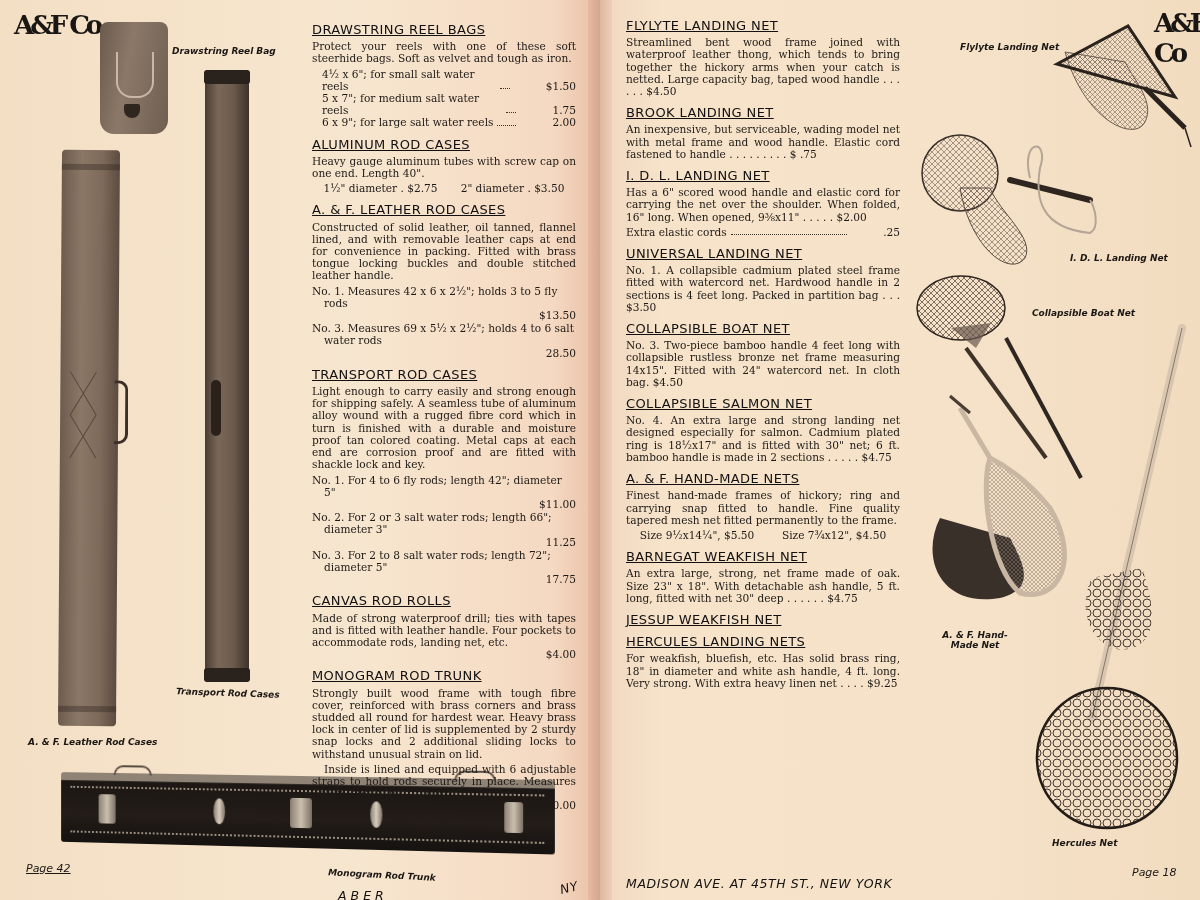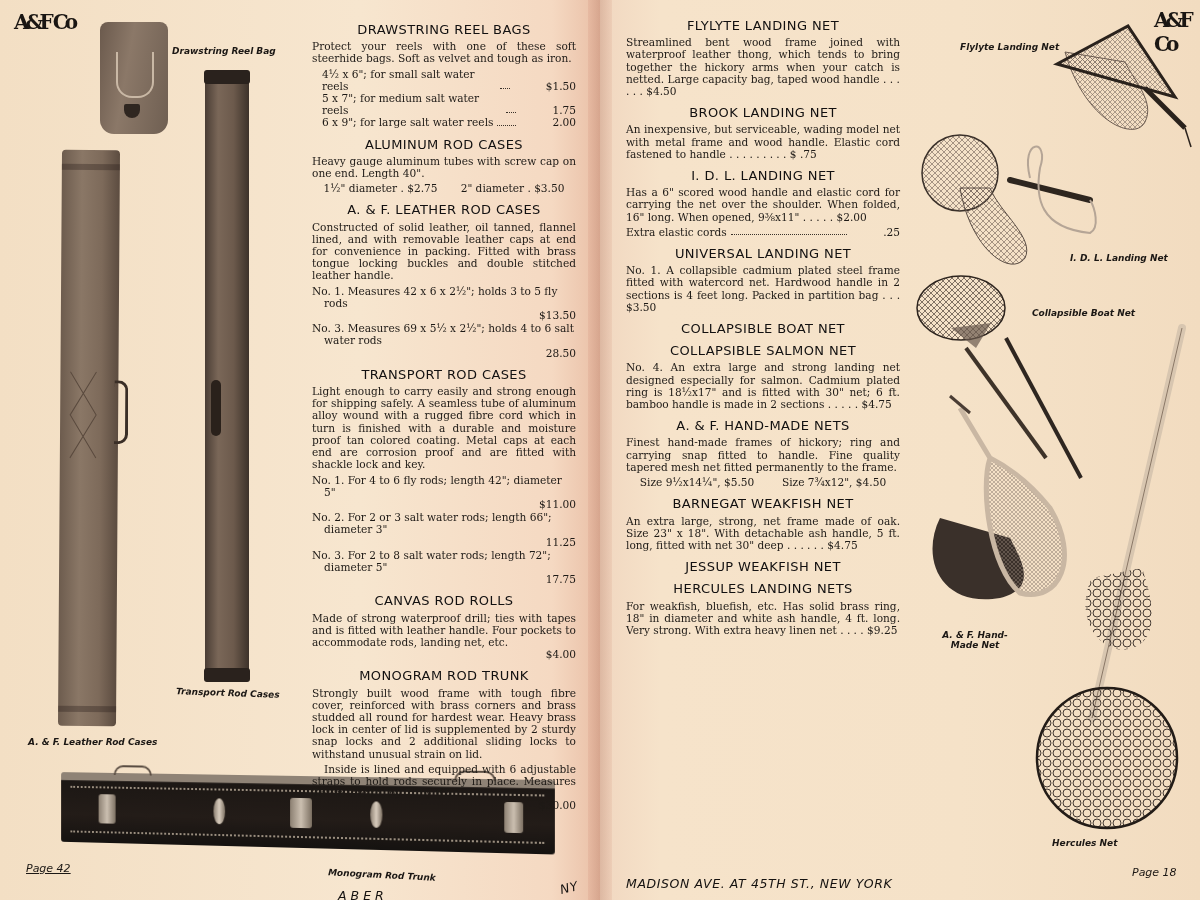--- a/index.html
+++ b/index.html
@@ -25,41 +25,42 @@
   }
   .gutter {
     position: absolute; left: 588px; top: 0; width: 24px; height: 900px;
     background: linear-gradient(90deg, rgba(200,120,100,0.15), rgba(160,90,70,0.25), rgba(200,120,100,0.12));
   }
 
   .logo {
     position: absolute;
     font-family: "DejaVu Serif", serif;
     font-weight: bold;
-    font-size: 20px;
+    font-size: 26px;
     color: #1a1613;
     letter-spacing: -4px;
   }
 
   .col {
     position: absolute;
     font-size: 10.6px;
     line-height: 12.2px;
   }
   .col-left { left: 312px; top: 24px; width: 264px; }
 
   .section { margin-bottom: 10px; }
   .section h2 {
     font-family: "DejaVu Sans", sans-serif;
     font-weight: normal;
     font-size: 13px;
     letter-spacing: 0.4px;
-    text-align: center;
+    text-align: left;
     margin: 0 0 4px 0;
     color: #121010;
+    text-decoration: underline;
   }
   .desc { text-align: justify; }
   .line {
     display: flex;
     align-items: flex-end;
     gap: 4px;
   }
   .line .dots {
     flex: 1;
     border-bottom: 1.5px dotted #3a322a;
@@ -301,20 +302,21 @@
           </div>
       </div>
 
       <div class="section">
         <h2>UNIVERSAL LANDING NET</h2>
         <p class="desc"><span>No. 1. A collapsible cadmium plated steel frame fitted with watercord net. Hardwood handle in 2 sections is 4 feet long. Packed in partition bag</span> . . . <span>$3.50</span></p>
       </div>
 
       <div class="section">
         <h2>COLLAPSIBLE BOAT NET</h2>
+        <p class="desc"><span>No. 3. Two-piece bamboo handle 4 feet long with collapsible rustless bronze net frame measuring 14x15". Fitted with 24" watercord net. In cloth bag.</span> <span>$4.50</span></p>
       </div>
 
       <div class="section">
         <h2>COLLAPSIBLE SALMON NET</h2>
         <p class="desc"><span>No. 4. An extra large and strong landing net designed especially for salmon. Cadmium plated ring is 18½x17" and is fitted with 30" net; 6 ft. bamboo handle is made in 2 sections</span> . . . . . <span>$4.75</span></p>
       </div>
 
       <div class="section">
         <h2>A. &amp; F. HAND-MADE NETS</h2>
         <p class="desc">Finest hand-made frames of hickory; ring and carrying snap fitted to handle. Fine quality tapered mesh net fitted permanently to the frame.</p>

